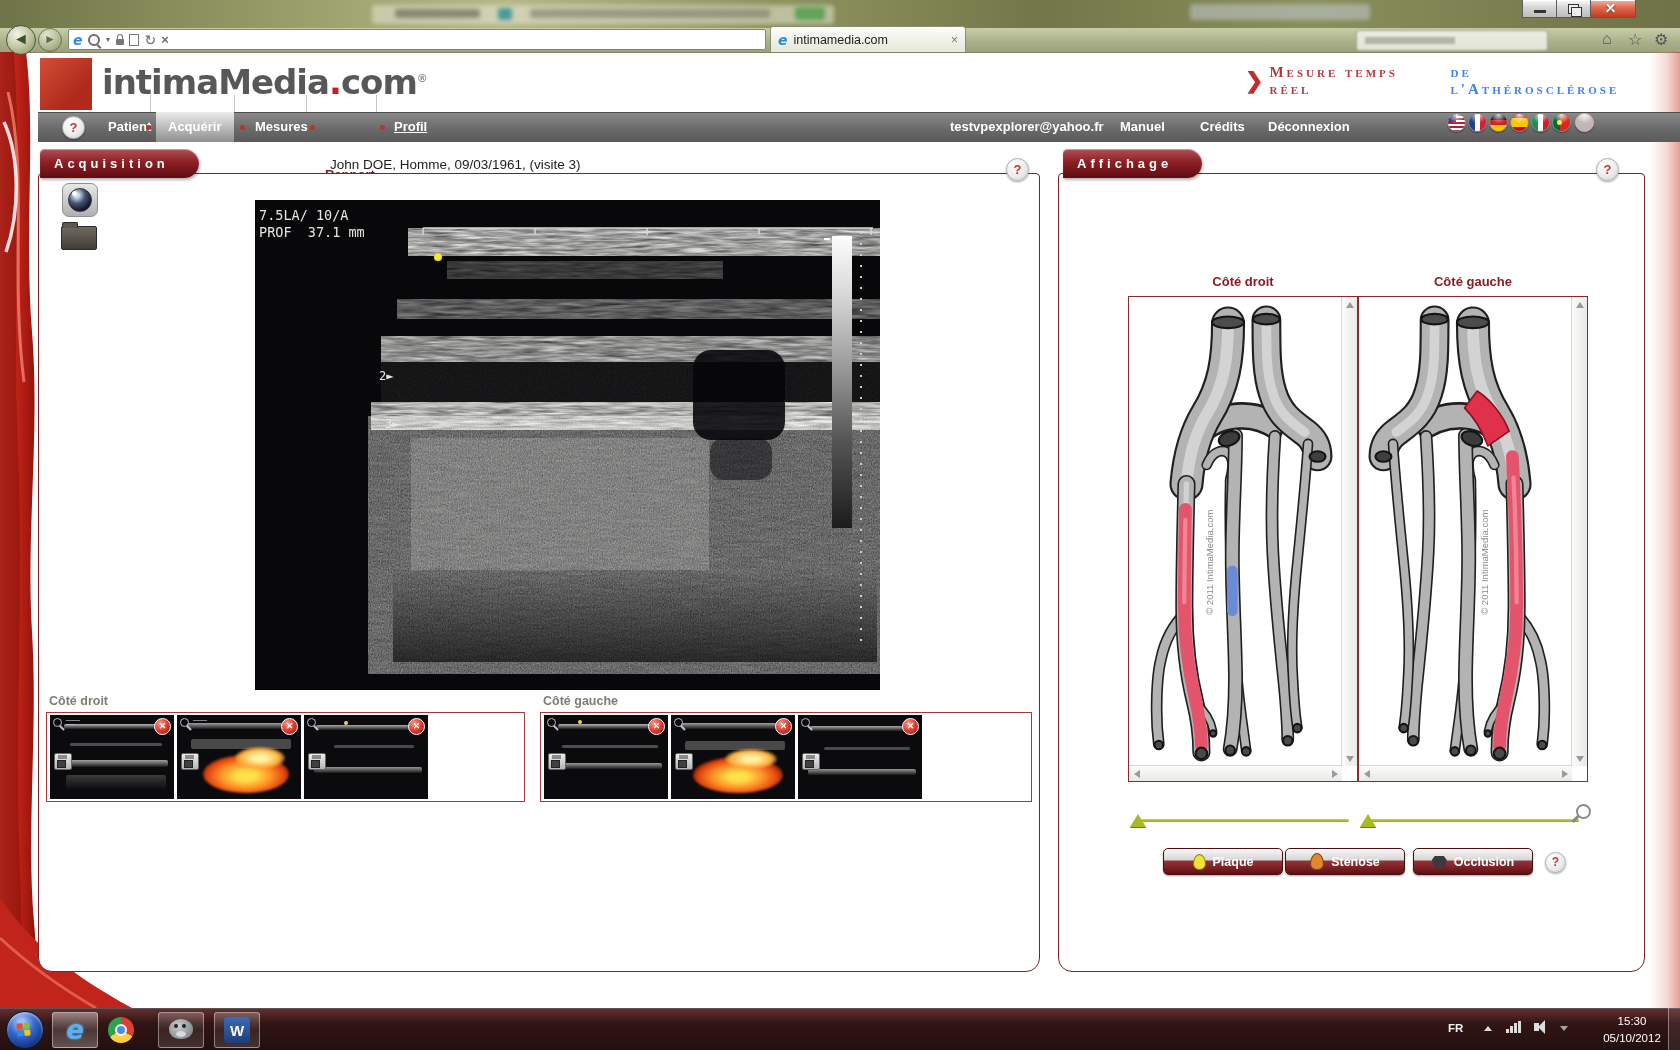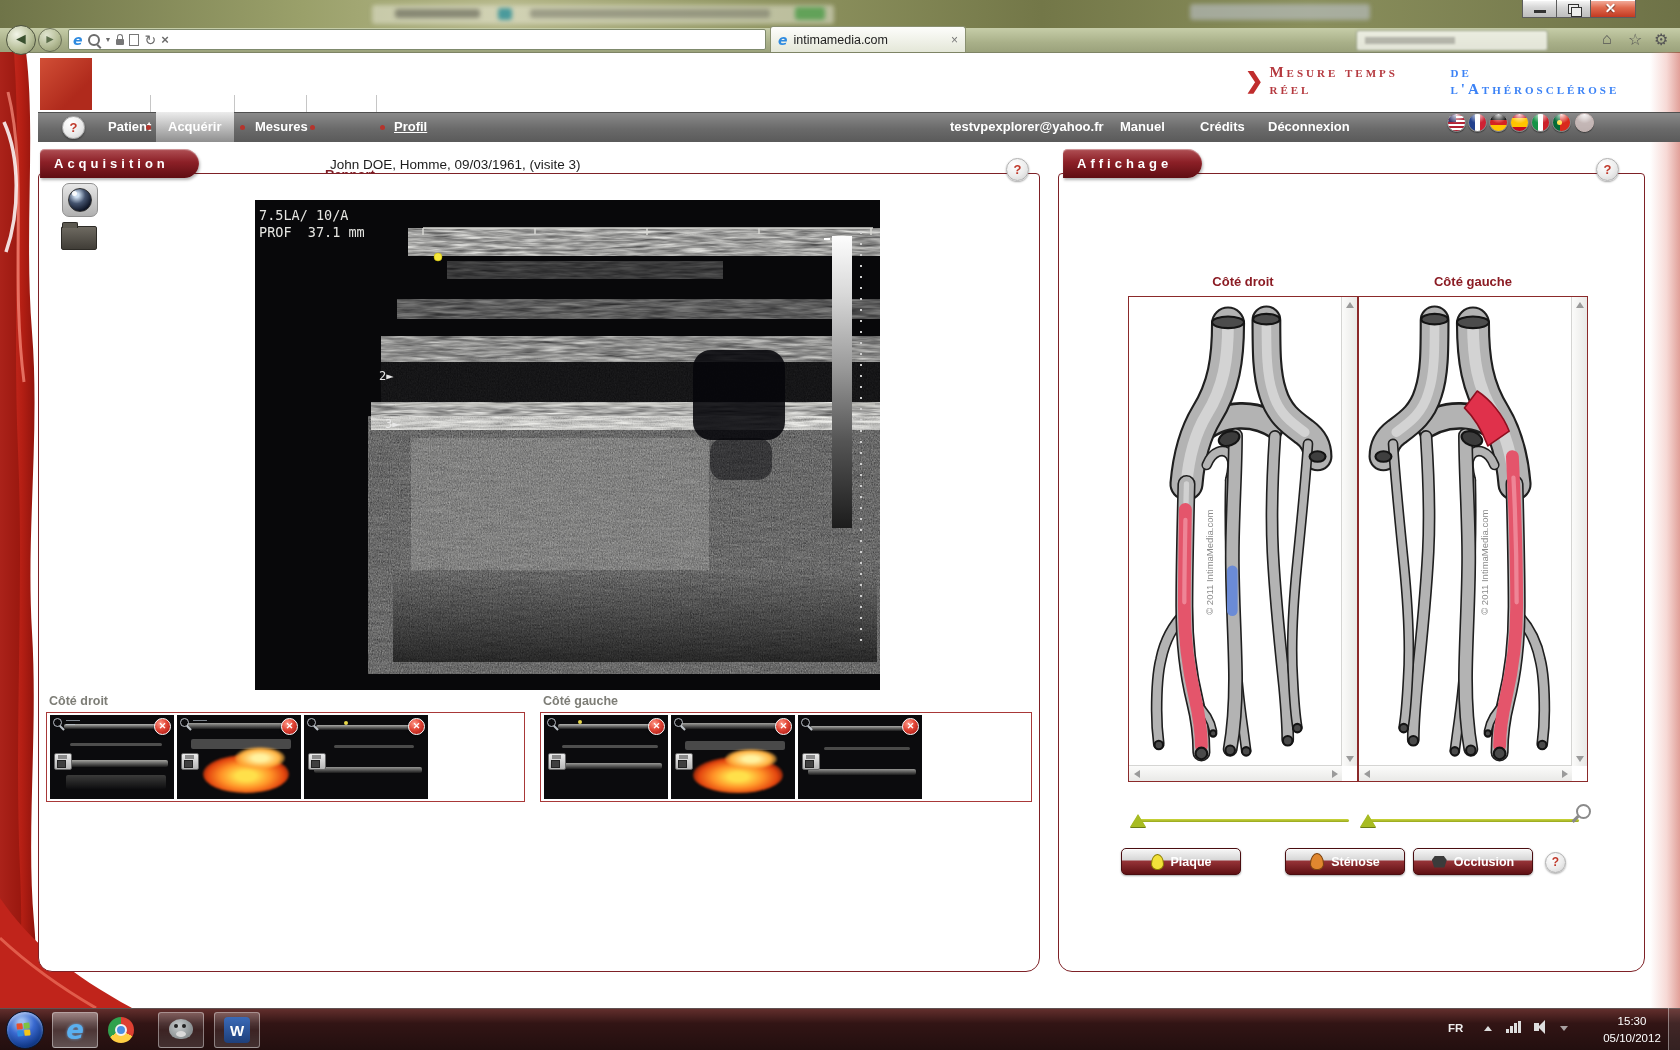--- a/index.html
+++ b/index.html
@@ -218,20 +218,21 @@
     <path d="M0,0 L26,0 C36,80 24,180 32,280 C40,380 26,480 32,580 C38,680 26,780 34,870 C38,915 36,940 28,956 L0,956 Z" fill="url(#rg)"></path>
     <path d="M0,0 L14,0 C22,120 12,260 18,400 C24,540 14,680 20,820 C23,890 20,930 14,956 L0,956 Z" fill="#7e0f0a" opacity=".5"></path>
     <path d="M8,40 C28,120 10,220 24,330" stroke="#ff9a88" stroke-width="3" fill="none" opacity=".65"></path>
     <path d="M4,70 C20,105 20,160 6,200" stroke="#ffffff" stroke-width="3.5" fill="none" opacity=".85"></path>
     <path d="M0,846 C30,890 70,922 132,956 L0,956 Z" fill="#c0241b"></path>
     <path d="M0,886 C28,912 58,934 96,956" stroke="#e86a58" stroke-width="3" fill="none" opacity=".8"></path>
   </svg>
   <div id="rightBand"></div>
 
   <div id="logoSquare"></div>
+  <div id="logo"><span>intimaMedia</span><span class="red">.</span><span>com</span><sup>®</sup></div>
   <div id="tagline">
     <span id="tagChevron">❯</span>
     <span class="tagRed">Mesure temps réel</span>
     <span class="tagGray">de l'Athérosclérose</span>
   </div>
 
   <div class="navTick" style="left:150px;"></div>
   <div class="navTick" style="left:234px;"></div>
   <div class="navTick" style="left:306px;"></div>
   <div class="navTick" style="left:376px;"></div>
@@ -524,21 +525,21 @@
   <div class="sld" style="left:1130px;">
     <div class="sldLine"></div>
     <div class="sldHandle"></div>
   </div>
   <div class="sld" style="left:1360px;">
     <div class="sldLine"></div>
     <div class="sldHandle"></div>
   </div>
   <div id="zoomTool"></div>
 
-  <div class="lbtn" style="left:1121px;">
+  <div class="lbtn" style="left:1163px;">
     <span class="ic-plaque"></span>
     <span>Plaque</span>
   </div>
   <div class="lbtn" style="left:1285px;">
     <span class="ic-stenose"></span>
     <span>Sténose</span>
   </div>
   <div class="lbtn" style="left:1413px;">
     <span class="ic-occl"></span>
     <span>Occlusion</span>

